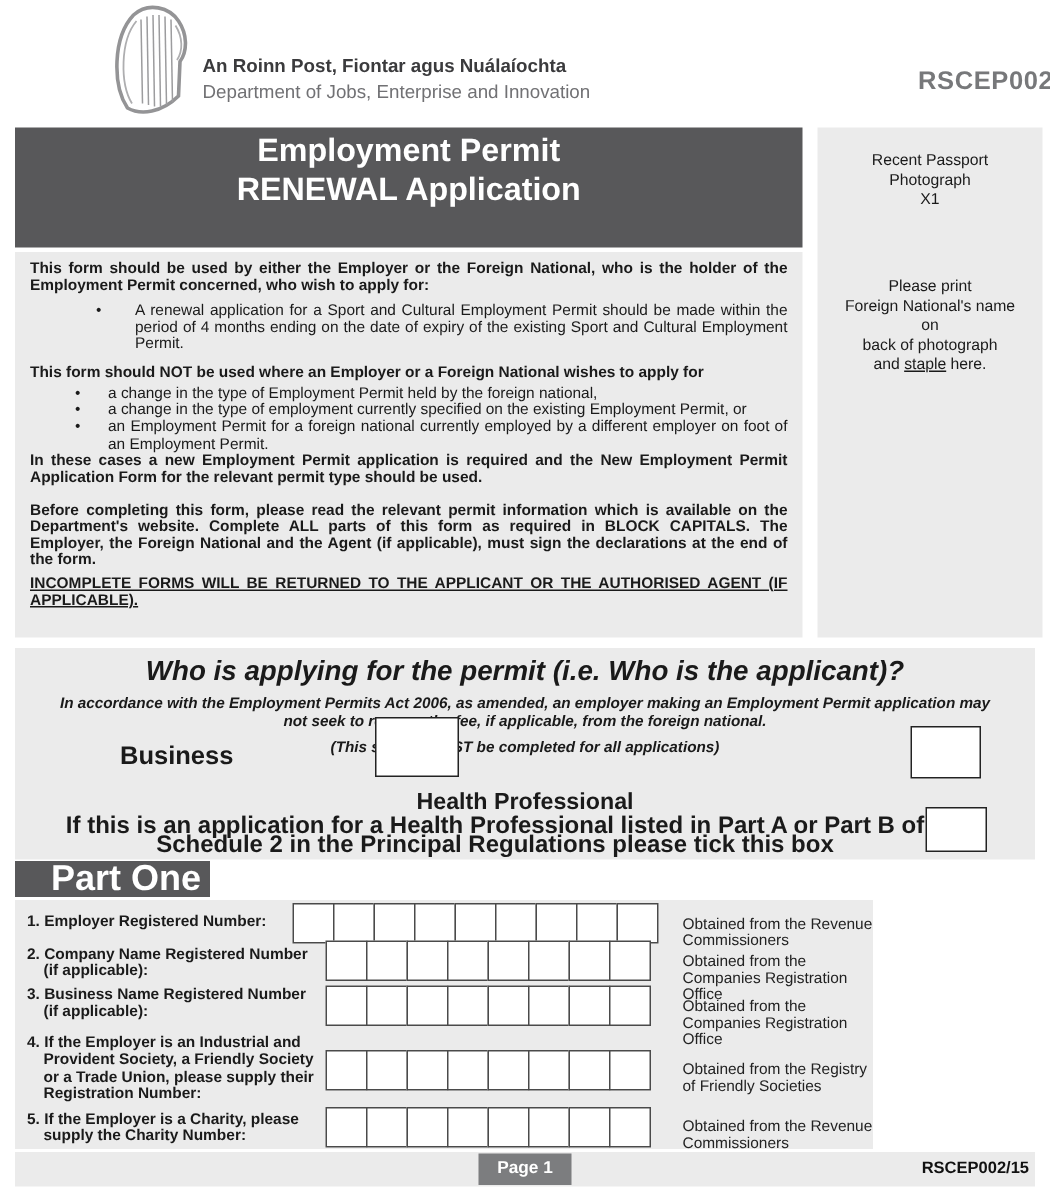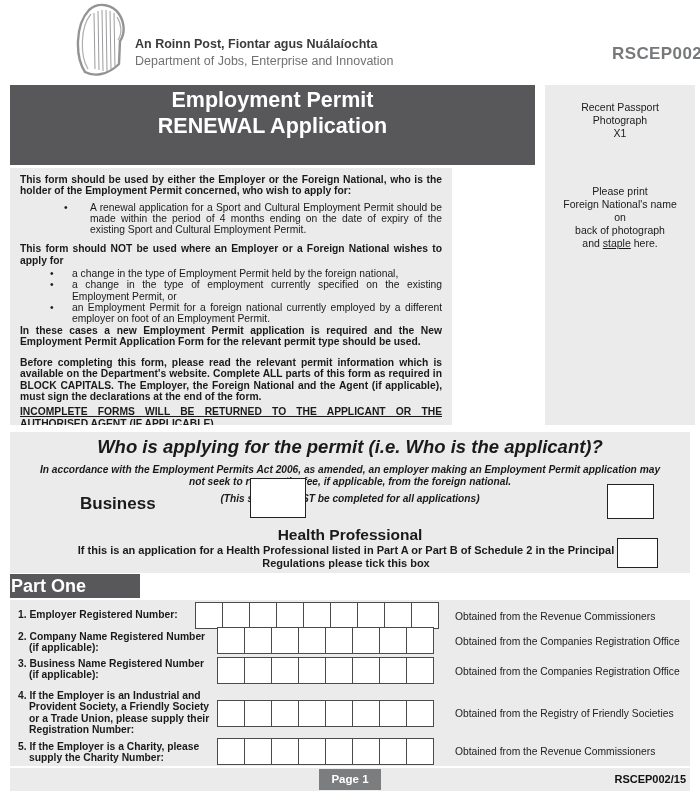--- a/index.html
+++ b/index.html
@@ -16,21 +16,21 @@
   .hdr-eng { font-size:12.5px; color:#717174; margin-top:3px; }
   .hdr-code { position:absolute; right:12px; top:44px; font-weight:bold; font-size:17px; color:#77787a; letter-spacing:.4px; }
   
   .banner {
     position:absolute; left:10px; top:85px; width:525px; height:80px;
     background:var(--c-banner,#58585a); color:#fff; text-align:center;
     font-weight:bold; font-size:21.5px; line-height:26px; padding-top:2px;
   }
   
   .intro {
-    position:absolute; left:10px; top:168px; width:442px; height:257px;
+    position:absolute; left:10px; top:168px; width:525px; height:257px;
     background:var(--c-panel,#ebebeb); padding:6px 10px 0 10px;
     font-size:10.3px; line-height:11.3px; text-align:justify; overflow:hidden;
   }
   .intro p { margin:0 0 2px 0; }
   .b { font-weight:bold; }
   .intro ul { margin:5px 0 5px 0; padding:0; list-style:none; }
   .intro ul.u1 li { position:relative; padding-left:70px; margin:0 0 8px 0; }
   .intro ul.u1 li::before { content:"•"; position:absolute; left:44px; }
   .intro ul.u2 { margin:0; }
   .intro ul.u2 li { position:relative; padding-left:52px; margin:0; }
@@ -52,37 +52,37 @@
     background:var(--c-panel,#ebebeb);
   }
   .who-h { text-align:center; font-style:italic; font-weight:bold; font-size:18.5px; margin-top:4px; }
   .who-sub { text-align:center; font-style:italic; font-weight:bold; font-size:10.2px; line-height:11.5px; margin-top:6px; padding:0 28px; }
   .emp-label { position:absolute; left:70px; top:62px; font-weight:bold; font-size:17px; }
   .chk { position:absolute; background:#fff; border:1.6px solid #222; }
   .emp-box { left:240px; top:46px; width:56px; height:40px; }
   .fn-label { position:absolute; left:330px; top:50px; width:262px; text-align:center; font-weight:bold; font-size:17px; line-height:20px; }
   .fn-box { left:597px; top:52px; width:47px; height:35px; }
   .hp-title { position:absolute; left:0; right:0; top:94px; text-align:center; font-weight:bold; font-size:15.5px; }
-  .hp-text { position:absolute; left:46px; top:112px; width:580px; text-align:center; font-weight:bold; font-size:11px; line-height:13px; }
+  .hp-text { position:absolute; left:30px; top:112px; width:580px; text-align:center; font-weight:bold; font-size:16px; line-height:13px; }
   .hp-box { left:607px; top:106px; width:41px; height:30px; }
   
   .pbar { position:absolute; left:10px; top:574px; width:680px; height:24px; }
   .pbar-label {
     position:absolute; left:0; top:0; width:130px; height:24px;
-    background:var(--c-banner,#58585a); color:#fff; font-weight:bold; font-size:18px;
-    padding-left:1px; line-height:24px;
+    background:var(--c-banner,#58585a); color:#fff; font-weight:bold; font-size:24px;
+    padding-left:24px; line-height:24px;
   }
   .pbar-title {
     position:absolute; left:136px; right:0; top:0; height:24px;
     background:var(--c-bar,#7c7d7f); color:#fff; font-weight:bold; font-size:18px;
     text-align:center; line-height:24px;
   }
   
   .rows {
-    position:absolute; left:10px; top:600px; width:680px; height:166px;
+    position:absolute; left:10px; top:600px; width:572px; height:166px;
     background:var(--c-panel,#ebebeb); font-size:10.3px;
   }
   .rlabel {
     position:absolute; left:8px; width:192px; font-weight:bold; line-height:11.3px;
     padding-left:11px; text-indent:-11px;
   }
   .rboxes { position:absolute; display:flex; }
   .rboxes .cell { width:28px; height:27px; background:#fff; border:1px solid #4a4a4a; margin-left:-1px; }
   .rboxes .cell:first-child { margin-left:0; }
   .rsource { position:absolute; left:445px; color:#222; }

